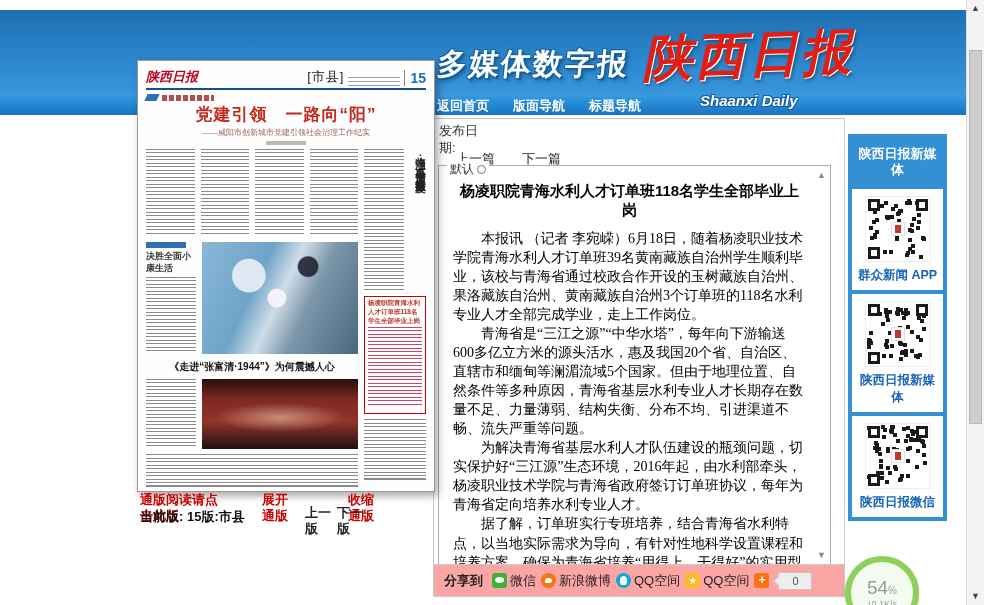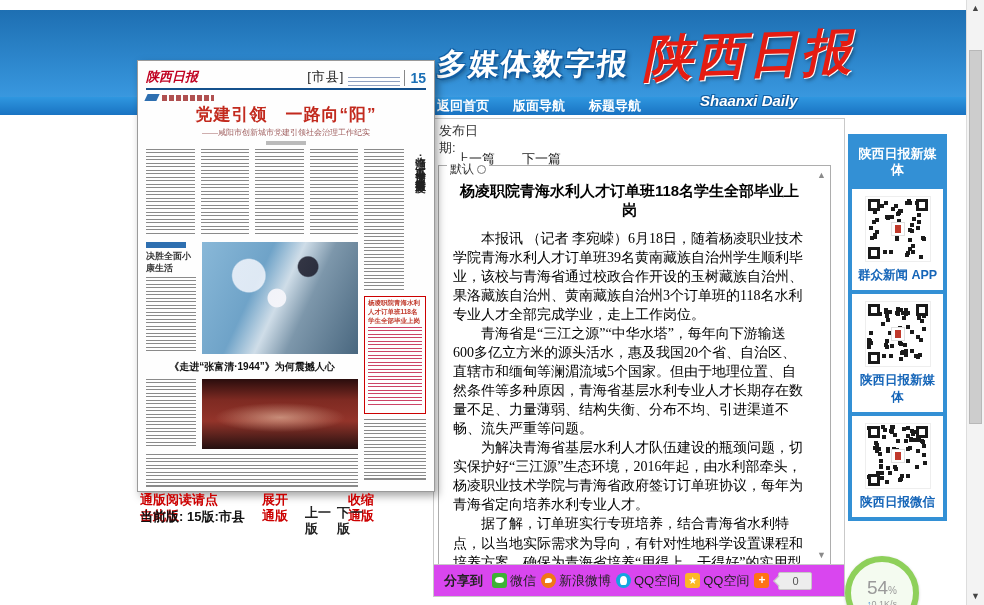--- a/index.html
+++ b/index.html
@@ -99,21 +99,21 @@
   .artbox{position:absolute;left:4px;top:46px;width:393px;height:400px;border:1px solid #adadad;
        overflow:hidden;padding:6px 24px 0 14px;box-sizing:border-box;
        font-family:"Liberation Serif",serif;}
   .art-title{text-align:center;font-weight:bold;font-size:15px;margin:10px 0 9px;
        font-family:"Liberation Sans",sans-serif;color:#000;}
   .artbox p{margin:0;text-indent:2em;font-size:14px;line-height:1.36;color:#000;}
   .art-up{position:absolute;right:4px;top:4px;color:#8a8a8a;font-size:9px;cursor:pointer;}
   .art-down{position:absolute;right:4px;bottom:4px;color:#8a8a8a;font-size:9px;cursor:pointer;}
 
   .sharebar{position:absolute;left:0;right:0;bottom:0;height:31px;border-top:1px solid #c9c9c9;
-       display:flex;align-items:center;gap:5px;padding-left:10px;font-size:13px;color:#222;background:#d946ef;}
+       display:flex;align-items:center;gap:5px;padding-left:10px;font-size:13px;color:#222;background:#fca5a5;}
   .share-label{font-weight:bold;margin-right:4px;}
   .share-item{display:flex;align-items:center;gap:3px;cursor:pointer;}
   .ic{width:15px;height:15px;display:inline-block;box-sizing:border-box;position:relative;}
   .ic-wechat{background:#3eb135;border-radius:3px;}
   .ic-wechat:after{content:"";position:absolute;left:3px;top:4px;width:9px;height:6px;background:#fff;border-radius:50%;}
   .ic-weibo{background:#f07616;border-radius:50%;}
   .ic-weibo:after{content:"";position:absolute;left:4px;top:5px;width:7px;height:5px;background:#fff;border-radius:50% 50% 50% 0;}
   .ic-qq{background:#12a5e0;border-radius:50%;}
   .ic-qq:after{content:"";position:absolute;left:4px;top:3px;width:7px;height:9px;background:#fff;border-radius:50% 50% 40% 40%;}
   .ic-qzone{background:#fcb827;border-radius:3px;color:#fff;font-size:10px;line-height:15px;text-align:center;}

